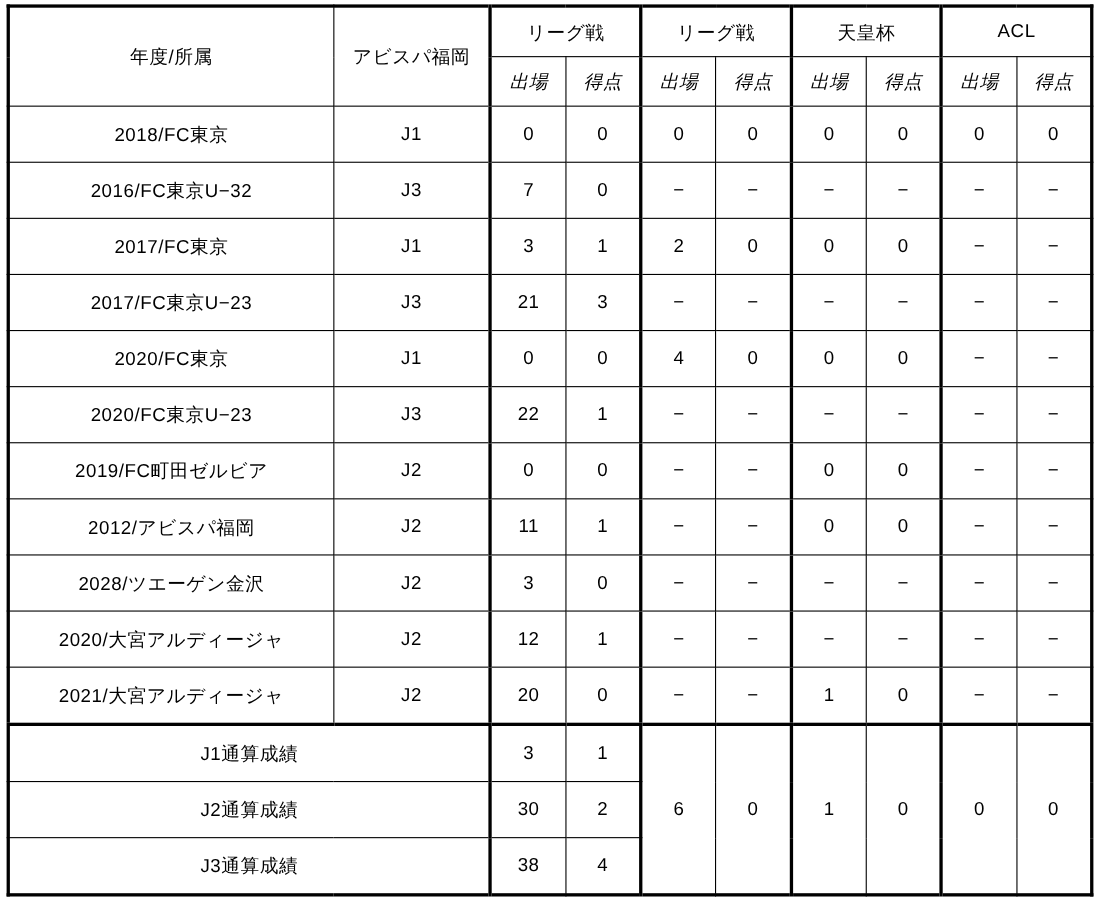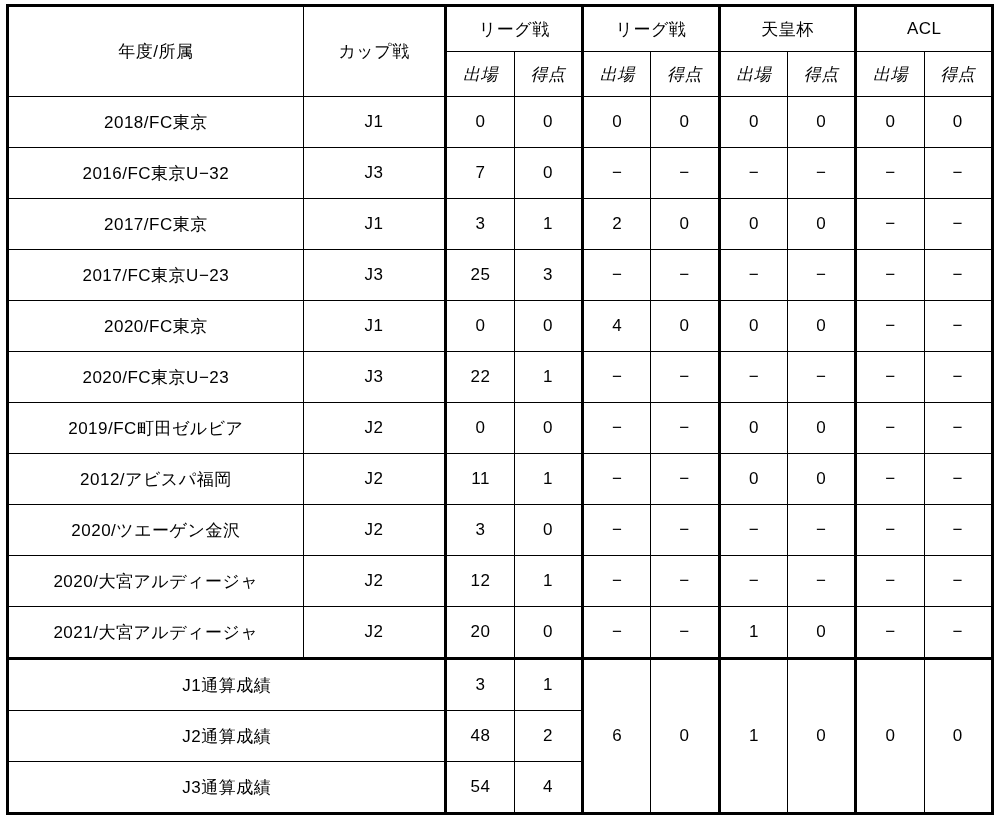--- a/index.html
+++ b/index.html
@@ -89,21 +89,21 @@
       <col class="c-num">
         <col class="c-num">
       <col class="c-num">
         <col class="c-num">
       <col class="c-num">
         <col class="c-num">
     </colgroup>
     <thead>
       <tr class="hdr-top">
         <th rowspan="2" class="big-left">年度/所属</th>
-        <th rowspan="2" class="big-left">カップ戦</th>
+        <th rowspan="2" class="big-left">アビスパ福岡</th>
         <th colspan="2" class="hdr-group sep-left">リーグ戦</th>
         <th colspan="2" class="hdr-group sep-left">リーグ戦</th>
         <th colspan="2" class="hdr-group sep-left">天皇杯</th>
         <th colspan="2" class="hdr-group sep-left">ACL</th>
       </tr>
       <tr class="hdr-sub">
         <th class="sep-left">出場</th>
         <th>得点</th>
         <th class="sep-left">出場</th>
         <th>得点</th>
@@ -146,21 +146,21 @@
         <td class="sep-left">2</td>
         <td>0</td>
         <td class="sep-left">0</td>
         <td>0</td>
         <td class="sep-left dash">−</td>
         <td class="dash">−</td>
       </tr>
       <tr>
         <td class="label-cell">2017/FC東京U−23</td>
         <td>J3</td>
-        <td class="sep-left">25</td>
+        <td class="sep-left">21</td>
         <td>3</td>
         <td class="sep-left dash">−</td>
         <td class="dash">−</td>
         <td class="sep-left dash">−</td>
         <td class="dash">−</td>
         <td class="sep-left dash">−</td>
         <td class="dash">−</td>
       </tr>
       <tr>
         <td class="label-cell">2020/FC東京</td>
@@ -204,21 +204,21 @@
         <td class="sep-left">11</td>
         <td>1</td>
         <td class="sep-left dash">−</td>
         <td class="dash">−</td>
         <td class="sep-left">0</td>
         <td>0</td>
         <td class="sep-left dash">−</td>
         <td class="dash">−</td>
       </tr>
       <tr>
-        <td class="label-cell">2020/ツエーゲン金沢</td>
+        <td class="label-cell">2028/ツエーゲン金沢</td>
         <td>J2</td>
         <td class="sep-left">3</td>
         <td>0</td>
         <td class="sep-left dash">−</td>
         <td class="dash">−</td>
         <td class="sep-left dash">−</td>
         <td class="dash">−</td>
         <td class="sep-left dash">−</td>
         <td class="dash">−</td>
       </tr>
@@ -253,23 +253,23 @@
         <td>1</td>
         <td rowspan="3" class="sep-left">6</td>
         <td rowspan="3">0</td>
         <td rowspan="3" class="sep-left">1</td>
         <td rowspan="3">0</td>
         <td rowspan="3" class="sep-left">0</td>
         <td rowspan="3">0</td>
       </tr>
       <tr class="totals">
         <td colspan="2" class="label-cell">J2通算成績</td>
-        <td class="sep-left">48</td>
+        <td class="sep-left">30</td>
         <td>2</td>
       </tr>
       <tr class="totals">
         <td colspan="2" class="label-cell">J3通算成績</td>
-        <td class="sep-left">54</td>
+        <td class="sep-left">38</td>
         <td>4</td>
       </tr>
     </tbody>
   </table>
 </div>
 
 </body></html>

